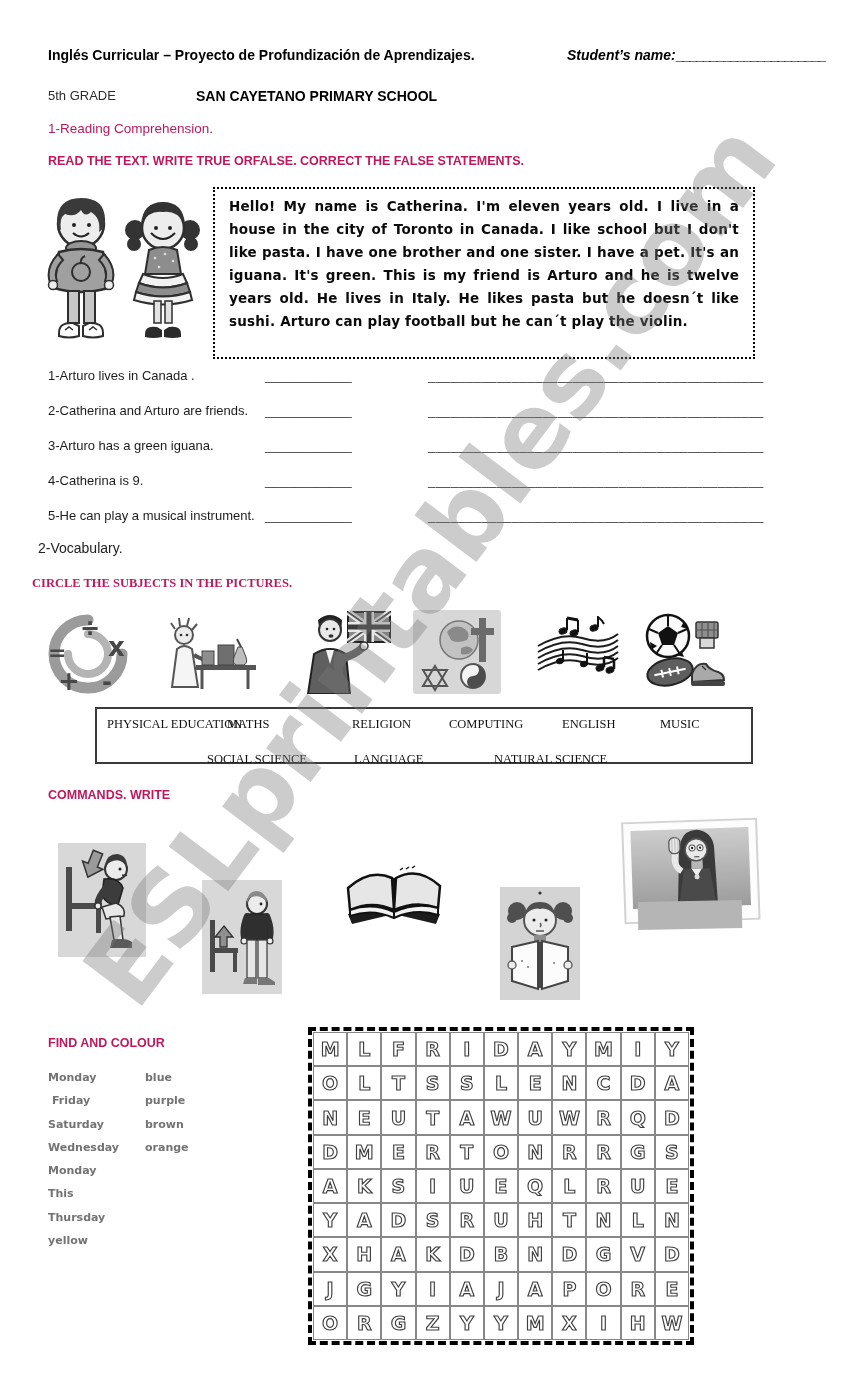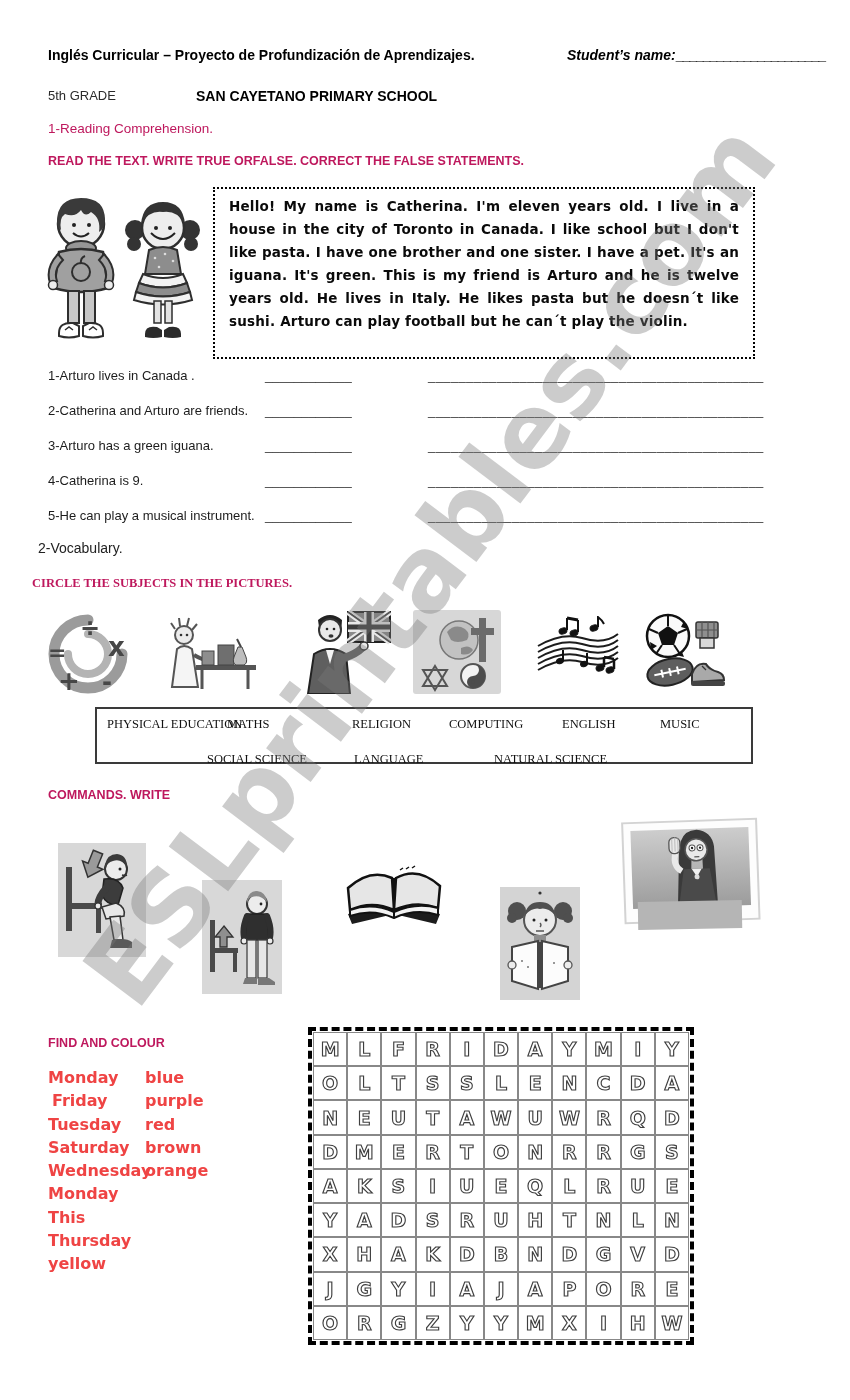--- a/index.html
+++ b/index.html
@@ -59,21 +59,21 @@
   .sr1 span:nth-child(3){left:255px;} .sr1 span:nth-child(4){left:352px;}
   .sr1 span:nth-child(5){left:465px;} .sr1 span:nth-child(6){left:563px;}
   .sr2 span:nth-child(1){left:110px;} .sr2 span:nth-child(2){left:257px;}
   .sr2 span:nth-child(3){left:397px;}
 
   .cmdtitle{left:48px;top:788px;}
   .findtitle{left:48px;top:1036px;}
 
   
   .wordlist{left:48px;top:1066px;width:240px;font-family:"DejaVu Sans",sans-serif;
-    font-weight:bold;font-size:16px;line-height:23.3px;color:#ef4444;}
+    font-weight:bold;font-size:11px;line-height:23.3px;color:#737373;}
   .wl-day{display:inline-block;width:97px;}
   .wl-row:nth-child(2) .wl-day{padding-left:4px;width:93px;}
 
   
   .wsgrid{left:308px;top:1027px;width:386px;height:318px;border:4px dashed #000;box-sizing:border-box;
     background:#fff;display:grid;grid-template-columns:repeat(11,1fr);grid-template-rows:repeat(9,1fr);
     padding:1px;}
   .cell{border:1px solid #888;display:flex;align-items:center;justify-content:center;background:#fff;}
   .cell span{font-family:"DejaVu Sans",sans-serif;font-weight:bold;font-size:19px;color:#777;}
   @supports (-webkit-text-stroke: 1px black){
@@ -414,21 +414,20 @@
         <circle cx="77" cy="60" r="2.5" fill="#ddd"></circle>
       </g>
       <rect x="18" y="84" width="104" height="28" fill="#b5b5b5" transform="rotate(-1 70 98)"></rect>
     </svg>
   </div>
 
   <div class="abs instr findtitle">FIND AND COLOUR</div>
   <div class="abs wordlist">
       <div class="wl-row"><span class="wl-day">Monday</span><span class="wl-col">blue</span></div>
       <div class="wl-row"><span class="wl-day">Friday</span><span class="wl-col">purple</span></div>
-      <div class="wl-row"><span class="wl-day">Tuesday</span><span class="wl-col">red</span></div>
       <div class="wl-row"><span class="wl-day">Saturday</span><span class="wl-col">brown</span></div>
       <div class="wl-row"><span class="wl-day">Wednesday</span><span class="wl-col">orange</span></div>
       <div class="wl-row"><span class="wl-day">Monday</span><span class="wl-col"></span></div>
       <div class="wl-row"><span class="wl-day">This</span><span class="wl-col"></span></div>
       <div class="wl-row"><span class="wl-day">Thursday</span><span class="wl-col"></span></div>
       <div class="wl-row"><span class="wl-day">yellow</span><span class="wl-col"></span></div>
     </div>
   <div class="abs wsgrid">
       <div class="cell">
         <span>M</span>

